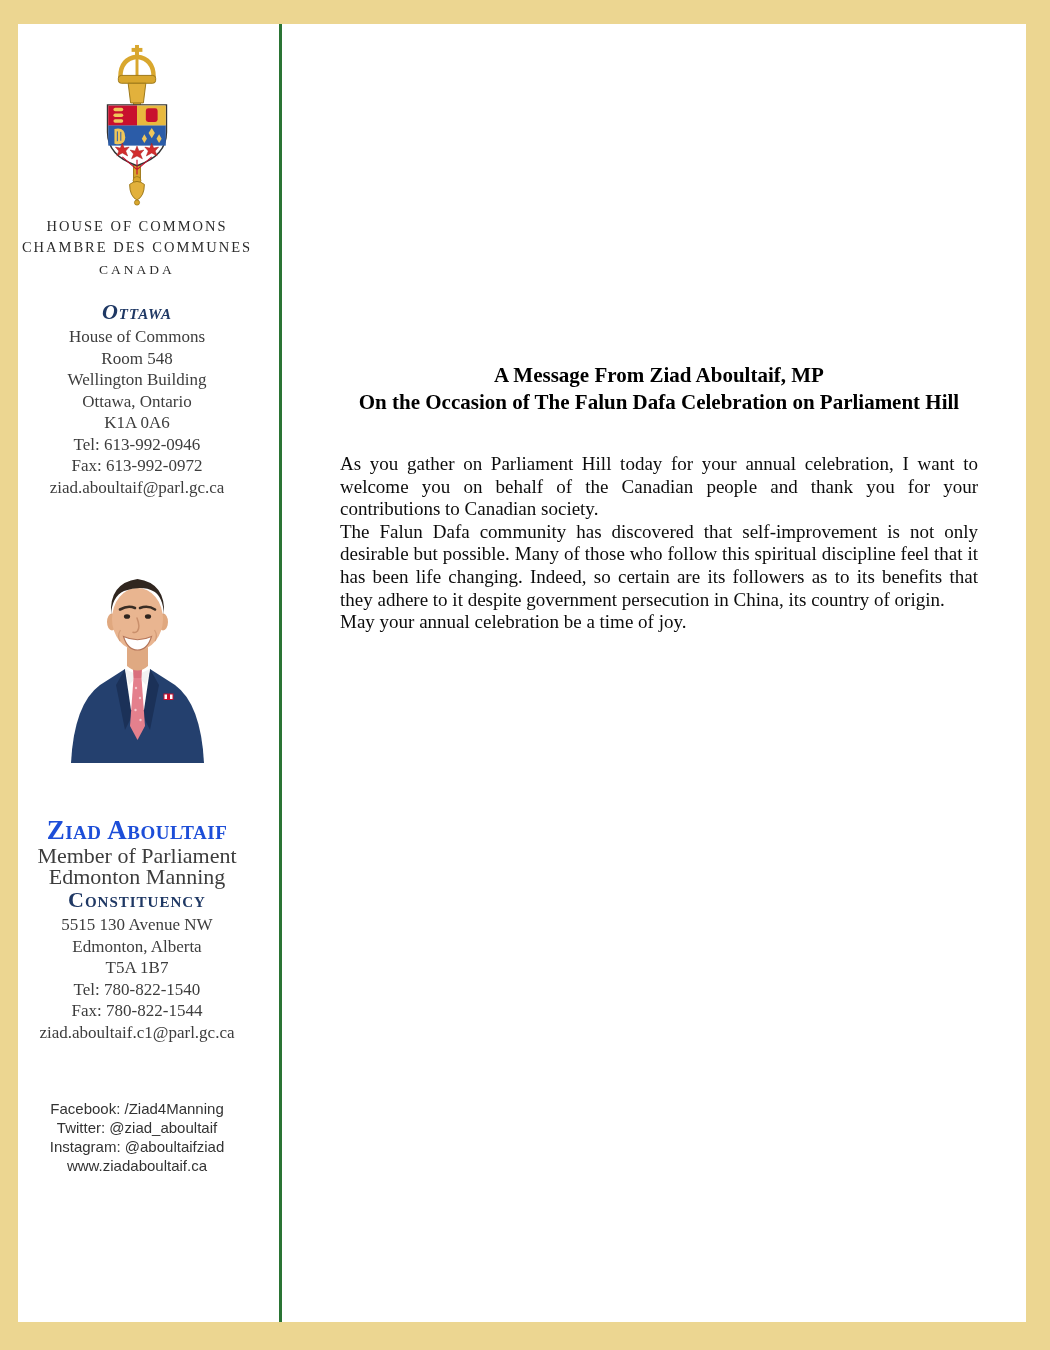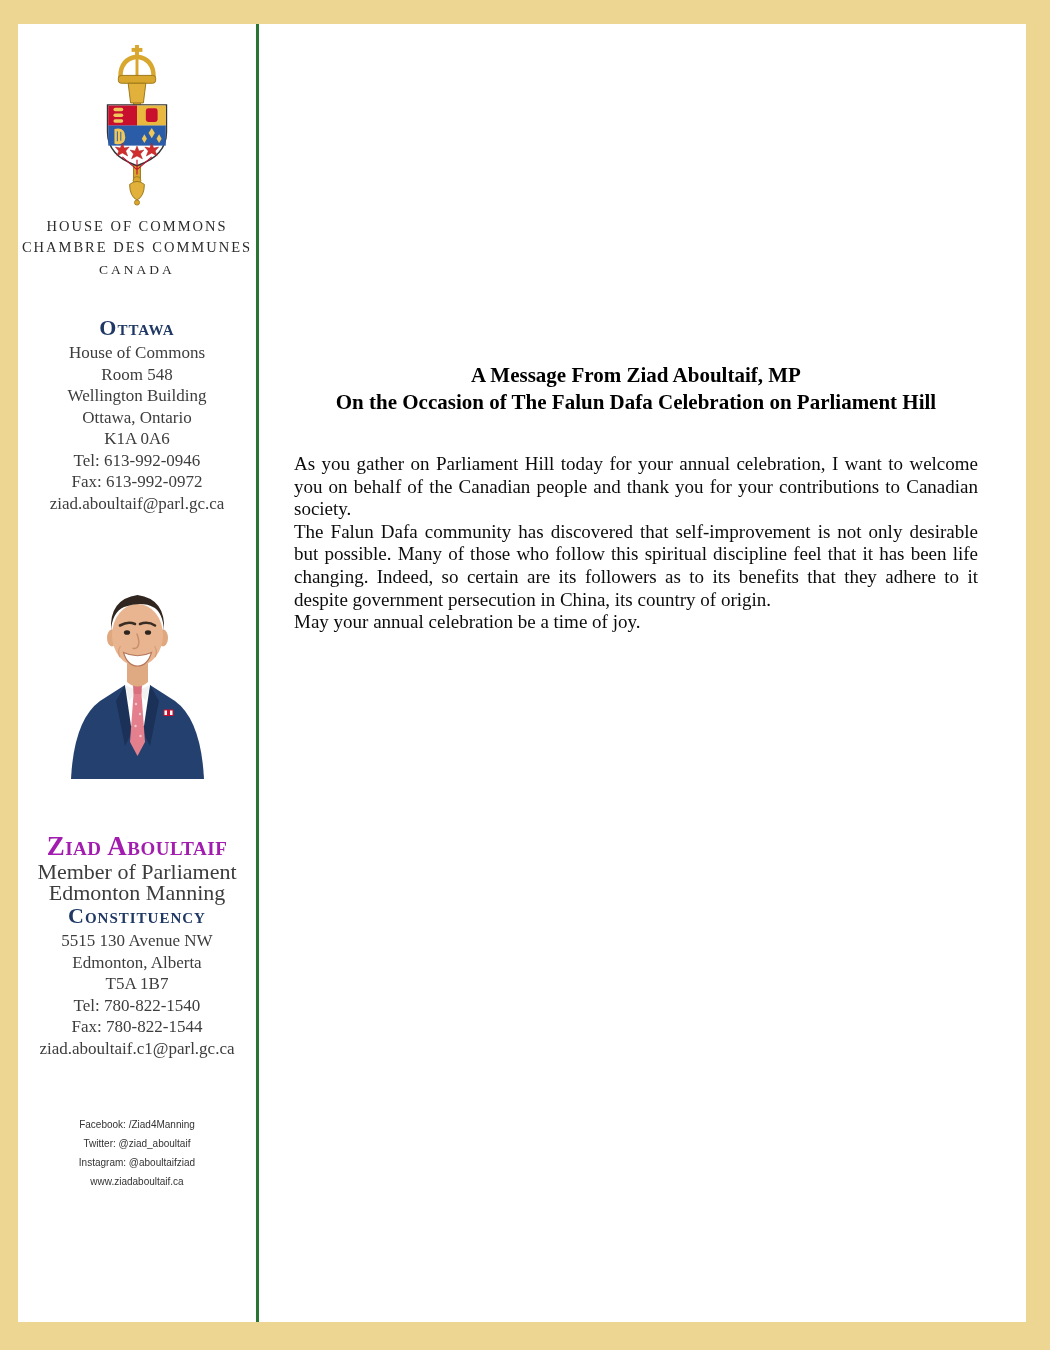--- a/index.html
+++ b/index.html
@@ -8,20 +8,21 @@
     background:#ecd691;
     font-family:"Liberation Serif", serif;
     position:relative;
     overflow:hidden;
   }
   .page{
     position:absolute;
     left:18px; top:24px; right:24px; bottom:28px;
     background:#ffffff;
     display:flex;
+    gap:23px;
   }
   
   .sidebar{
     width:238px;
     flex:0 0 238px;
     display:flex;
     flex-direction:column;
     align-items:center;
     text-align:center;
     padding-top:20px;
@@ -37,39 +38,39 @@
   }
   .sc-head{
     margin:0;
     font-variant:small-caps;
     font-weight:bold;
     color:#1f3864;
     font-size:22px;
     letter-spacing:1px;
     line-height:26px;
   }
-  .head-ottawa{ margin-top:34px; }
+  .head-ottawa{ margin-top:18px;font-style:italic; }
   .addr{ margin-top:1px; color:#3d3d3d; font-size:17px; line-height:21.5px; }
   .portrait{ margin-top:60px; }
   .mp-name{
     margin:48px 0 0 0;
     font-variant:small-caps;
     font-weight:bold;
-    color:#a21caf;
+    color:#1d4ed8;
     font-size:27px;
     letter-spacing:0.5px;
     line-height:30px;
   }
   .mp-sub{ color:#3d3d3d; font-size:22px; line-height:21px; }
   .head-constituency{ }
   .social{
     margin-top:56px;
     font-family:"Liberation Sans", sans-serif;
     color:#333333;
-    font-size:10px;
+    font-size:15px;
     line-height:19px;
   }
   
   .divider{
     width:3px; flex:0 0 3px;
     background:#2a7434;
   }
   
   .content{
     flex:1;

